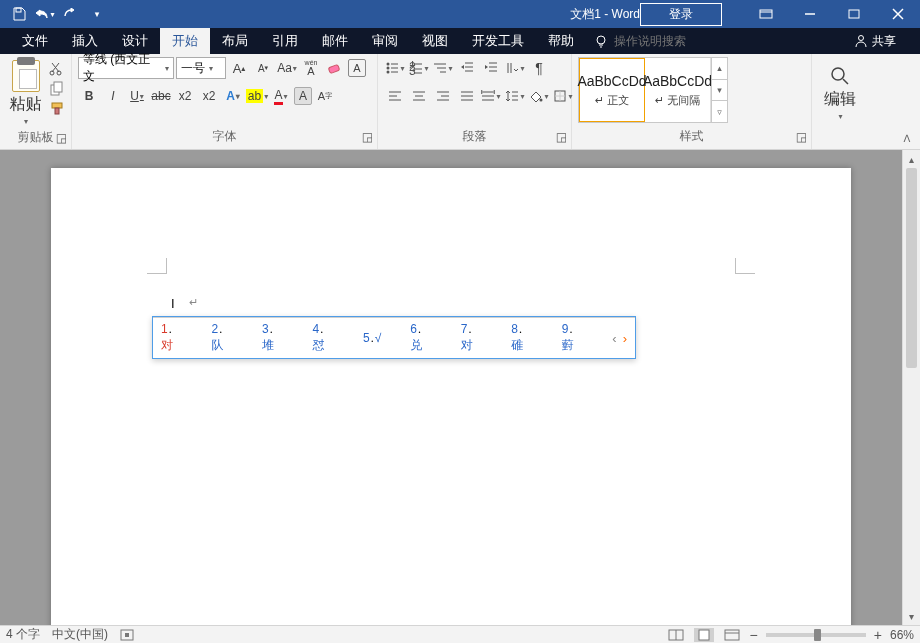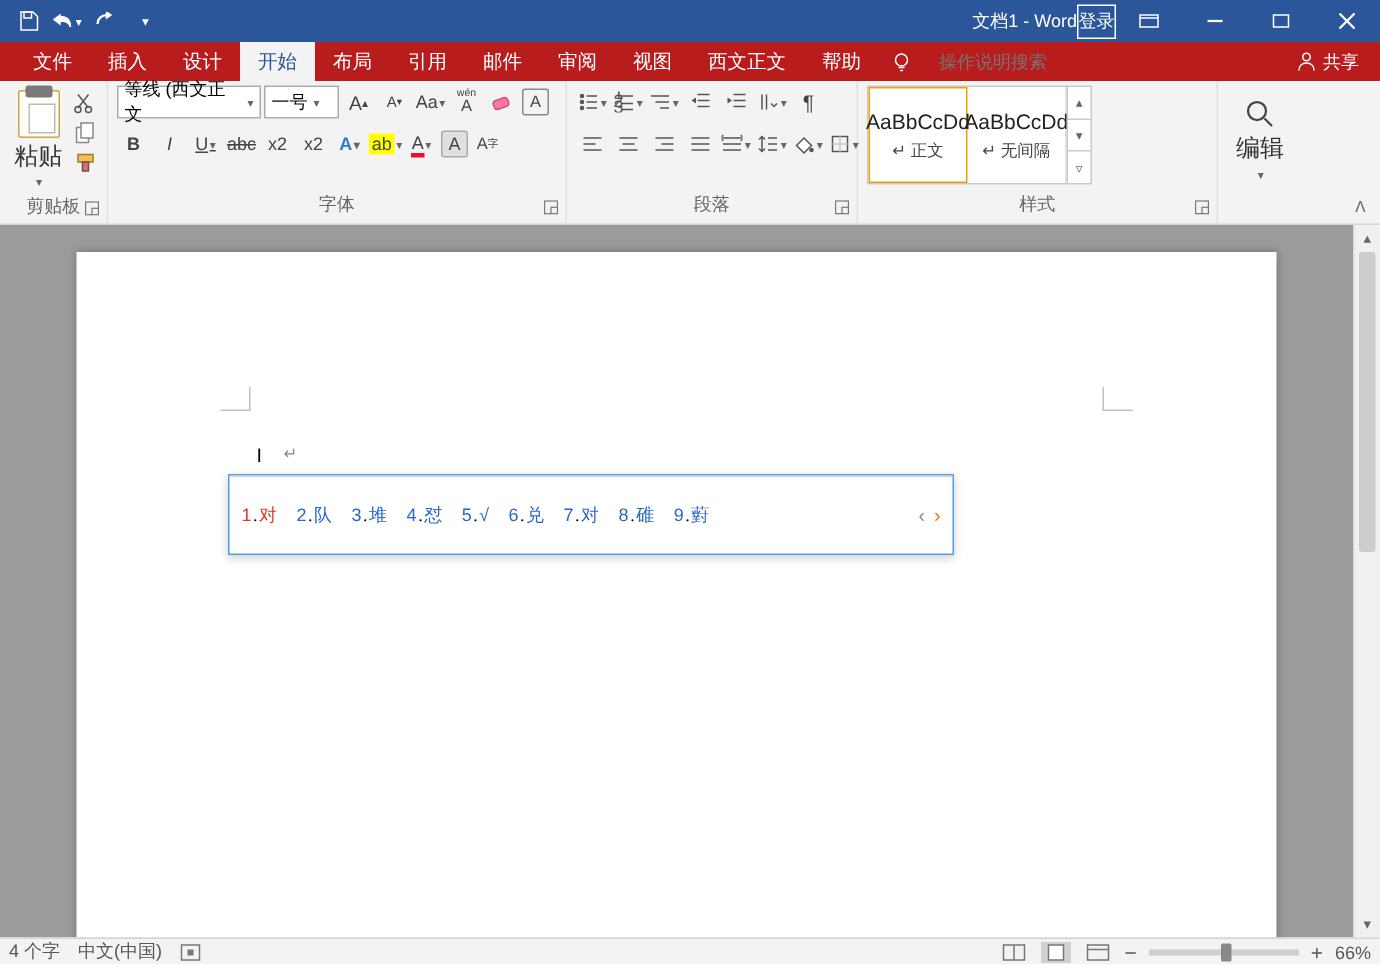--- a/index.html
+++ b/index.html
@@ -4,28 +4,28 @@
 <style>
 *{box-sizing:border-box;margin:0;padding:0;font-family:"Microsoft YaHei","Segoe UI",sans-serif;font-size:12px;user-select:none}
 body{width:920px;height:643px;overflow:hidden;background:#fff;position:relative}
 .titlebar{height:28px;background:#2b579a;display:flex;align-items:center;color:#fff}
 .qat{display:flex;align-items:center;height:100%;gap:4px;padding-left:8px}
 .qat-btn{width:22px;height:22px;display:flex;align-items:center;justify-content:center;cursor:pointer}
 .qat-btn svg{fill:#fff;stroke:#fff}
 .title-center{flex:1;text-align:right;font-size:12px;color:#fff}
 .win-ctrls{display:flex;align-items:center;height:100%}
 .win-btn{width:44px;height:28px;display:flex;align-items:center;justify-content:center;cursor:pointer}
-.login-btn{border:1px solid #fff;padding:2px 0;margin-right:0;font-size:12px;cursor:pointer}
-.tabs{height:26px;background:#b91c1c;display:flex;align-items:center;color:#fff;padding-left:10px}
+.login-btn{border:1px solid #fff;padding:2px 28px;margin-right:22px;font-size:12px;cursor:pointer}
+.tabs{height:26px;background:#0f172a;display:flex;align-items:center;color:#fff;padding-left:10px}
 .tab{padding:0 12px;height:26px;line-height:26px;cursor:pointer;font-size:13px}
 .tab.active{background:#f3f3f3;color:#2b579a}
 .tab.file{color:#fff}
-.tell-me{display:flex;align-items:flex-end;gap:18px;margin-left:8px;cursor:text}
+.tell-me{display:flex;align-items:flex-end;gap:6px;margin-left:8px;cursor:text}
 .tell-me-input{background:transparent;border:none;color:#cce;font-size:12px;width:110px;outline:none}
-.share{margin-left:auto;margin-right:14px;display:flex;align-items:center;gap:4px;cursor:pointer}
+.share{margin-left:auto;margin-right:24px;display:flex;align-items:center;gap:4px;cursor:pointer}
 .ribbon{height:96px;background:#f3f3f3;border-bottom:1px solid #d4d4d4;display:flex;position:relative}
 .group{height:100%;border-right:1px solid #e1e1e1;display:flex;flex-direction:column;padding:3px 6px;min-width:0}
 .group.noborder{border-right:none}
 .group-body{flex:1;display:flex;align-items:flex-start;gap:4px}
 .group-label{text-align:center;font-size:11px;color:#666;padding-bottom:1px;display:flex;align-items:center;justify-content:center;position:relative}
 .group-label .launcher{position:absolute;right:-2px;bottom:2px;cursor:pointer}
 .big-btn{display:flex;flex-direction:column;align-items:center;justify-content:center;width:44px;height:72px;cursor:pointer;gap:2px}
 .big-btn .lbl{font-size:16px;color:#333}
 .paste-icon{width:28px;height:32px;border:1px solid #c8a54a;background:#fffef5;position:relative;border-radius:2px}
 .paste-icon:before{content:"";position:absolute;left:4px;top:-4px;width:18px;height:8px;background:#7a7a7a;border-radius:2px}
@@ -52,21 +52,21 @@
 .page{width:800px;min-height:1000px;background:#fff;margin-top:18px;box-shadow:0 0 6px rgba(0,0,0,.3);position:relative}
 .c-tl{position:absolute;left:96px;top:90px;width:20px;height:16px;border-bottom:1px solid #bfbfbf;border-right:1px solid #bfbfbf}
 .c-tr{position:absolute;right:96px;top:90px;width:20px;height:16px;border-bottom:1px solid #bfbfbf;border-left:1px solid #bfbfbf}
 .cursor-mark{position:absolute;left:120px;top:128px;font-size:13px;color:#000}
 .para-mark{position:absolute;left:138px;top:128px;font-size:11px;color:#888}
 .ime{position:absolute;left:101px;top:148px;width:484px;background:#fff;border:1px solid #4f9de8;box-shadow:0 2px 6px rgba(0,0,0,.2)}
 .ime-input{padding:4px 8px;font-size:16px;color:#2a67c9;font-weight:bold;position:relative}
 .ime-input .caret{display:inline-block;width:1px;height:16px;background:#333;vertical-align:middle;animation:blink 1s infinite}
 @keyframes blink{50%{opacity:0}}
 .ime-logo{position:absolute;right:4px;top:2px;width:22px;height:22px;background:linear-gradient(135deg,#ff7a00,#ff4d00);border-radius:3px;display:flex;align-items:center;justify-content:center;color:#fff;font-weight:bold;font-style:italic;font-size:14px}
-.ime-cand{border-top:1px solid #d0d0d0;padding:17px 8px;display:flex;gap:12px;font-size:15px;align-items:center}
+.ime-cand{border-top:1px solid #d0d0d0;padding:4px 8px;display:flex;gap:28px;font-size:15px;align-items:center}
 .cand{font-family:"SimSun",serif;cursor:pointer;letter-spacing:1px}
 .cand .n{color:#2a67c9}
 .cand.first .n{color:#d93a2b}
 .cand.first .t{color:#d93a2b}
 .cand .t{color:#2a67c9}
 .ime-nav{margin-left:auto;display:flex;gap:6px}
 .ime-nav span{cursor:pointer;color:#888;font-size:13px}
 .ime-nav .next{color:#ff6a00}
 .vscroll{position:absolute;right:0;top:150px;width:18px;bottom:18px;background:#f0f0f0;border-left:1px solid #dcdcdc;display:flex;flex-direction:column}
 .vscroll .arr{height:18px;display:flex;align-items:center;justify-content:center;cursor:pointer;color:#666;font-size:10px}
@@ -139,21 +139,21 @@
 <div class="tabs">
   <div class="tab file">文件</div>
   <div class="tab">插入</div>
   <div class="tab">设计</div>
   <div class="tab active">开始</div>
   <div class="tab">布局</div>
   <div class="tab">引用</div>
   <div class="tab">邮件</div>
   <div class="tab">审阅</div>
   <div class="tab">视图</div>
-  <div class="tab">西文正文</div>
+  <div class="tab">开发工具</div>
   <div class="tab">帮助</div>
   <div class="tell-me">
     <svg width="14" height="14">
         <circle cx="7" cy="6" r="4" fill="none" stroke="#fff"></circle>
         <line x1="5" y1="11" x2="9" y2="11" stroke="#fff"></line>
         <line x1="6" y1="13" x2="8" y2="13" stroke="#fff"></line>
       </svg>
     <input class="tell-me-input" placeholder="操作说明搜索" style="">
   </div>
   <div class="share">

